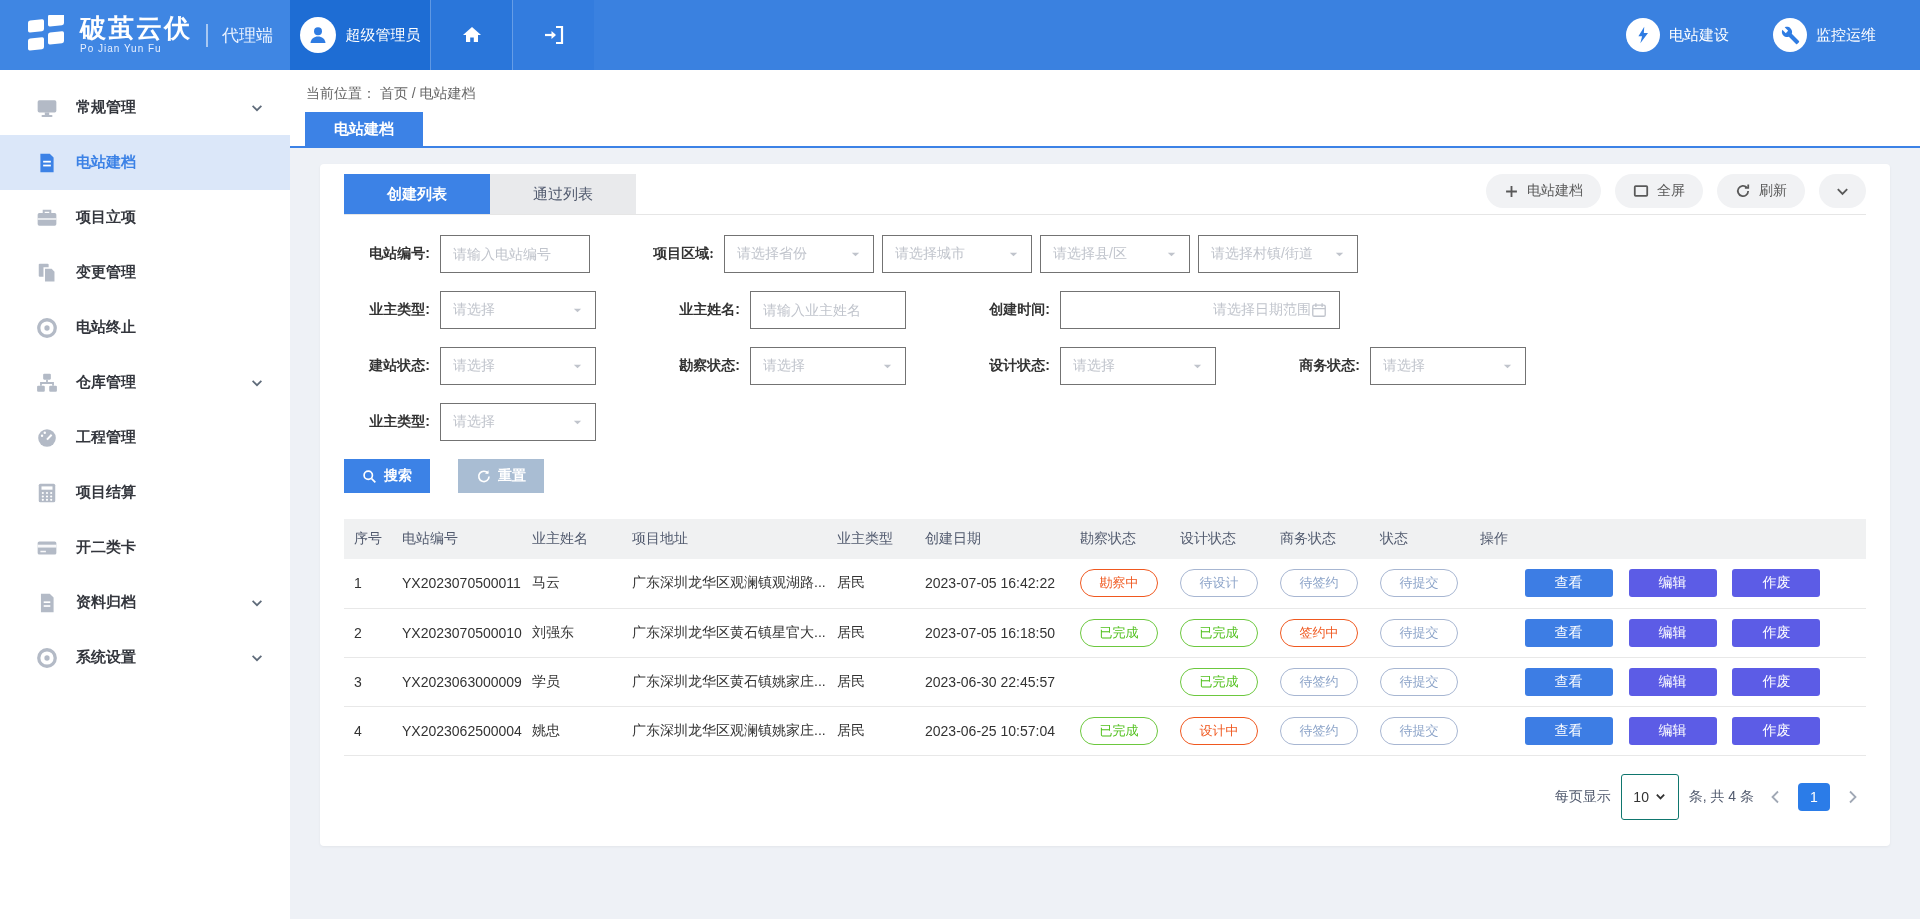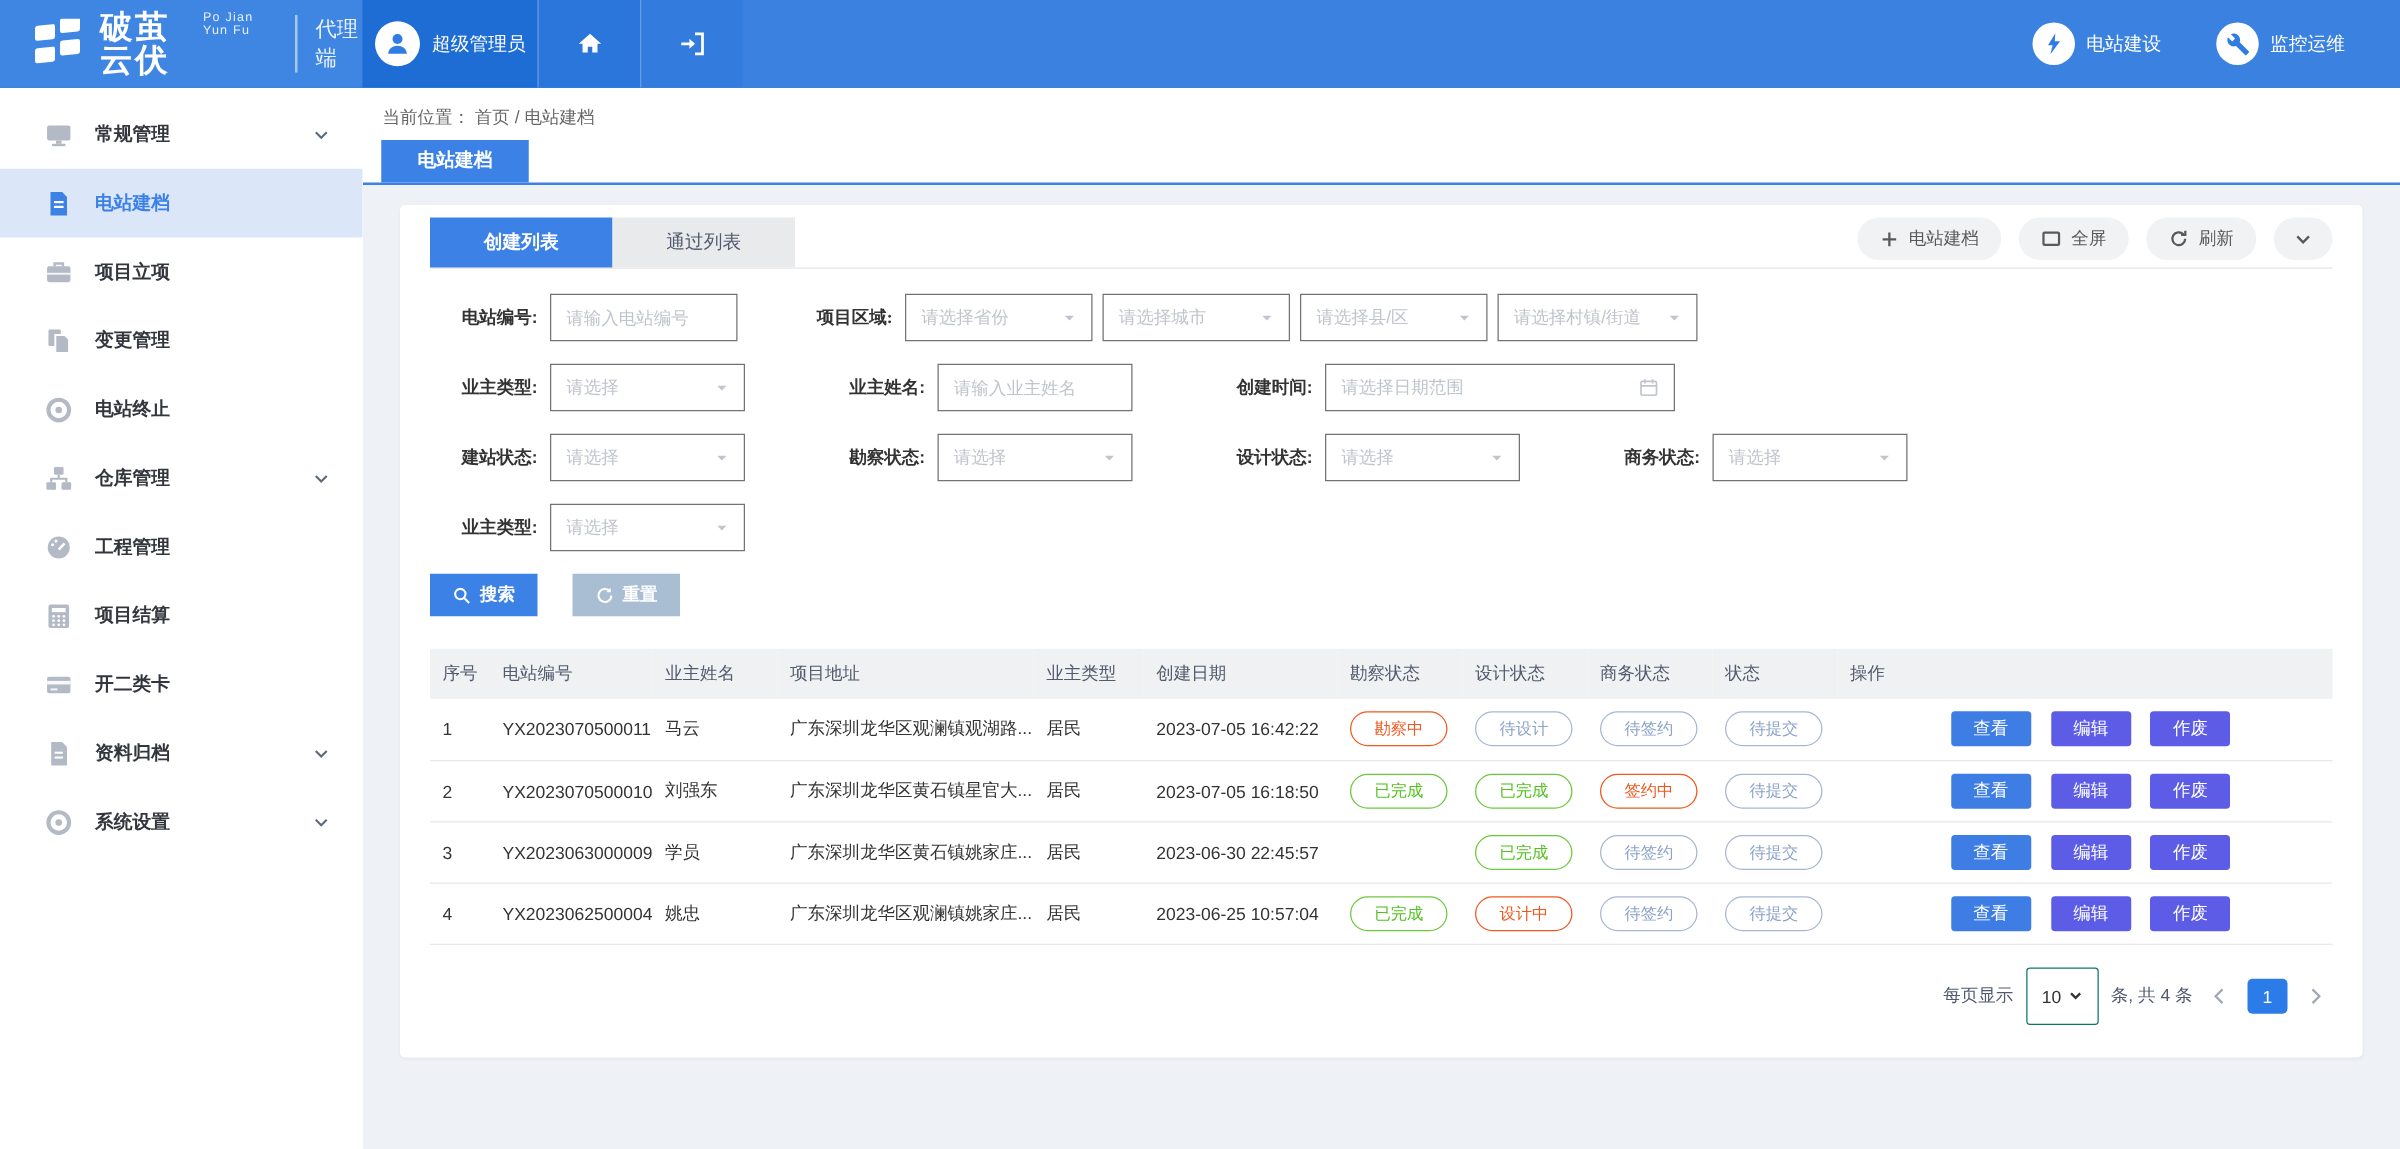--- a/index.html
+++ b/index.html
@@ -4,21 +4,21 @@
 <style>
   * { box-sizing: border-box; }
   html,body { margin:0; padding:0; width:1920px; height:919px; overflow:hidden;
     font-family:"Liberation Sans","DejaVu Sans",sans-serif; background:#eef1f6; color:#333; }
 
   
   .topbar { position:fixed; top:0; left:0; width:1920px; height:70px; background:#3a81e0;
     display:flex; align-items:stretch; z-index:30; }
   .brand { width:290px; display:flex; align-items:center; padding-left:26px; background:#3f86e3; }
   .brand-mark { width:40px; height:40px; margin-right:14px; flex:none; }
-  .brand-text { display:flex; flex-direction:row; line-height:1.05; }
+  .brand-text { display:flex; flex-direction:column; line-height:1.05; }
   .brand-title { color:#fff; font-size:26px; font-weight:700; letter-spacing:2px; }
   .brand-sub { color:#e6efff; font-size:10px; letter-spacing:1px; margin-top:2px; }
   .brand-portal { color:#eaf2ff; font-size:17px; margin-left:14px; padding-left:14px;
     border-left:2px solid rgba(255,255,255,.55); align-self:center; }
   .tb-user { width:140px; background:#1e6dd4; display:flex; align-items:center; justify-content:center;
     gap:10px; color:#fff; font-size:15px; cursor:pointer; }
   .avatar { width:36px; height:36px; border-radius:50%; background:#fff; display:flex;
     align-items:center; justify-content:center; flex:none; }
   .tb-sq { width:82px; display:flex; align-items:center; justify-content:center; cursor:pointer; }
   .tb-home { background:#2a76da; border-left:1px solid rgba(255,255,255,.25); }
@@ -71,42 +71,42 @@
   .flabel.ml { margin-left:38px;font-family:Liberation Serif, serif; }
   .fctl { height:38px; border:1px solid #737373; background:#fff; display:flex; align-items:center;
     padding:0 12px; font-size:14px; color:#c0c4cc; }
   input.fctl { font-family:inherit; }
   input.fctl::placeholder { color:#c0c4cc; }
   .w150 { width:150px; } .w160 { width:160px; } .w170 { width:156px; } .w280 { width:280px; }
   .fsel { justify-content:space-between; cursor:pointer; }
   .fsel .caret { color:#c0c4cc; margin-left:8px; display:flex; }
   .fgap { margin-left:8px; }
   .grp { margin-right:58px; display:flex; align-items:center; }
-  .fdate { justify-content:space-between; cursor:pointer; }
+  .fdate { justify-content:flex-end; cursor:pointer; }
 
   .filter-actions { display:flex; align-items:center; margin:6px 0 26px 0; }
   .btn-search, .btn-reset { height:34px; border:none; color:#fff; font-size:14px; font-weight:700;
     display:flex; align-items:center; gap:7px; padding:0 18px; cursor:pointer; font-family:inherit;
     margin-left:10px; }
   .btn-search { background:#3c82e6; margin-left:0; }
   .btn-reset { background:#a9bdd3; margin-left:28px; }
 
   
   table.grid { width:100%; border-collapse:collapse; table-layout:fixed; }
   .grid thead th { background:#f0f1f2; height:40px; font-weight:400; font-size:14px; color:#515a6e;
     text-align:left; padding-left:10px; }
   .grid tbody td { height:49px; border-bottom:1px solid #e8e8e8; font-size:14px; color:#333;
     padding-left:10px; }
   .pill { display:inline-block; min-width:78px; padding:4px 4px; border-radius:14px;
     text-align:center; font-size:13px; border:1px solid; background:#fff; }
   .pill[data-state="progress"] { color:#f0581f; border-color:#f0581f; }
   .pill[data-state="done"] { color:#52c11e; border-color:#6cc83e; }
   .pill[data-state="pending"] { color:#8ba3c8; border-color:#a7b6d2; }
   .td-actions { text-align:center; }
-  .abtn { width:64px; height:28px; border:none; border-radius:3px; color:#fff; font-size:14px;
+  .abtn { width:88px; height:28px; border:none; border-radius:3px; color:#fff; font-size:14px;
     cursor:pointer; margin-right:12px; font-family:inherit; }
   .abtn:last-child { margin-right:0; }
   .abtn.view { background:#3d7de4; }
   .abtn.edit { background:#5c5ce6; }
   .abtn.void { background:#5c5ce6; }
 
   
   .pagination { display:flex; align-items:center; justify-content:flex-end; gap:10px;
     padding:18px 2px 4px 0; font-size:14px; color:#515a6e; }
   .pp-select { width:58px; height:46px; border:1px solid #0f766e; border-radius:3px; background:#fff;

